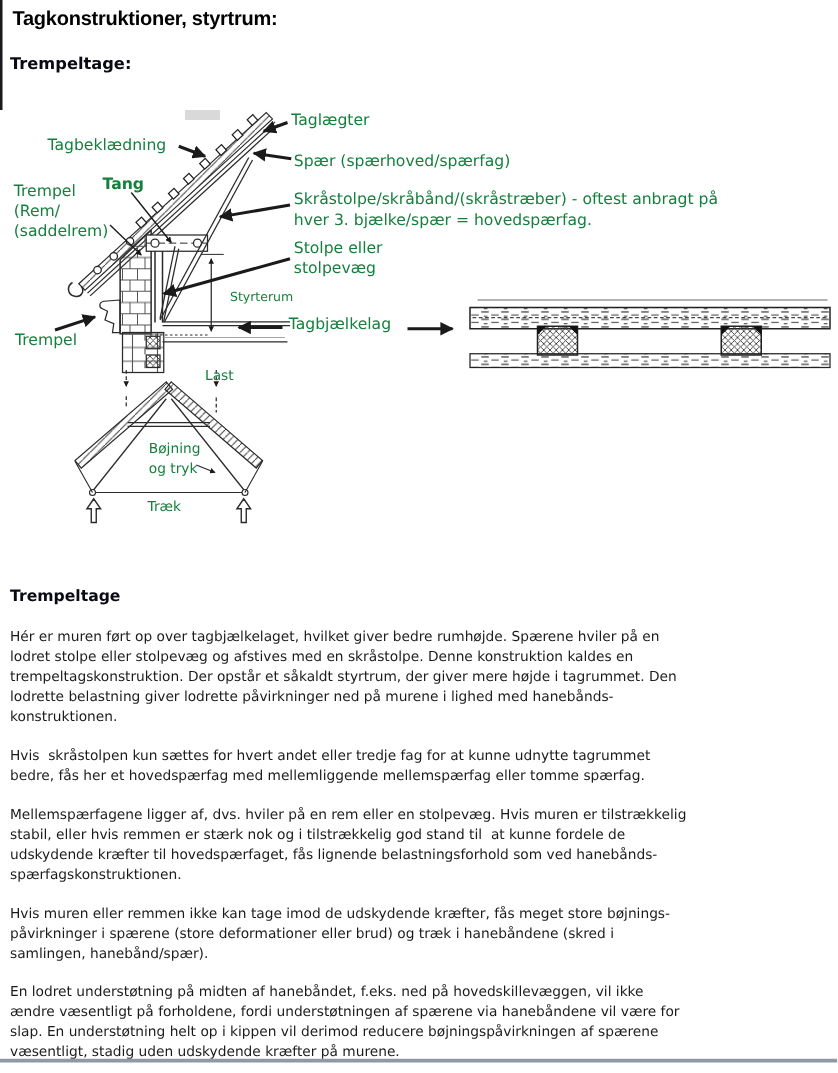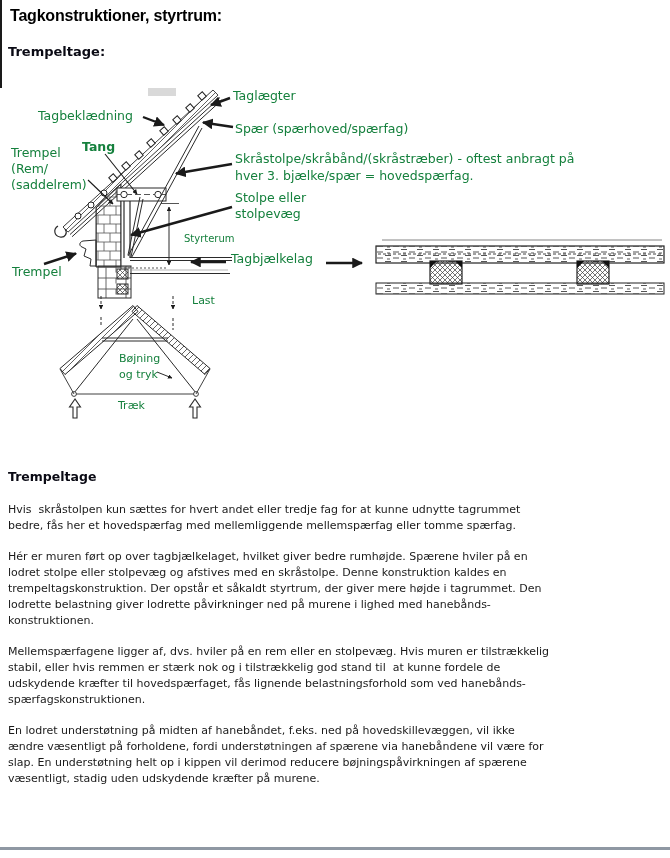--- a/index.html
+++ b/index.html
@@ -169,38 +169,41 @@
 (Rem/
 (saddelrem)</div>
   <div class="lbl" style="left:235px;top:121px;">Spær (spærhoved/spærfag)</div>
   <div class="lbl lh17" style="left:235px;top:150px;">Skråstolpe/skråbånd/(skråstræber)  - oftest anbragt på
 hver 3. bjælke/spær = hovedspærfag.</div>
   <div class="lbl" style="left:235px;top:190px;">Stolpe eller
 stolpevæg</div>
   <div class="lbl small" style="left:184px;top:231px;">Styrterum</div>
   <div class="lbl" style="left:231px;top:251px;">Tagbjælkelag</div>
   <div class="lbl" style="left:12px;top:264px;">Trempel</div>
-  <div class="lbl tiny" style="left:164px;top:293px;margin-left:28px;">Last</div>
+  <div class="lbl tiny" style="left:164px;top:293px;">Last</div>
   <div class="lbl tiny" style="left:119px;top:351px;">Bøjning
 og tryk</div>
   <div class="lbl tiny" style="left:118px;top:398px;">Træk</div>
 
   <div class="bodytext">
     <div class="sec-heading">Trempeltage</div>
-    <p class="para">Hvis  skråstolpen kun sættes for hvert andet eller tredje fag for at kunne udnytte tagrummet
-bedre, fås her et hovedspærfag med mellemliggende mellemspærfag eller tomme spærfag.</p>
     <p class="para">Hér er muren ført op over tagbjælkelaget, hvilket giver bedre rumhøjde. Spærene hviler på en
 lodret stolpe eller stolpevæg og afstives med en skråstolpe. Denne konstruktion kaldes en
 trempeltagskonstruktion. Der opstår et såkaldt styrtrum, der giver mere højde i tagrummet. Den
 lodrette belastning giver lodrette påvirkninger ned på murene i lighed med hanebånds-
 konstruktionen.</p>
+    <p class="para">Hvis  skråstolpen kun sættes for hvert andet eller tredje fag for at kunne udnytte tagrummet
+bedre, fås her et hovedspærfag med mellemliggende mellemspærfag eller tomme spærfag.</p>
     <p class="para">Mellemspærfagene ligger af, dvs. hviler på en rem eller en stolpevæg. Hvis muren er tilstrækkelig
 stabil, eller hvis remmen er stærk nok og i tilstrækkelig god stand til  at kunne fordele de
 udskydende kræfter til hovedspærfaget, fås lignende belastningsforhold som ved hanebånds-
 spærfagskonstruktionen.</p>
+    <p class="para">Hvis muren eller remmen ikke kan tage imod de udskydende kræfter, fås meget store bøjnings-
+påvirkninger i spærene (store deformationer eller brud) og træk i hanebåndene (skred i
+samlingen, hanebånd/spær).</p>
     <p class="para">En lodret understøtning på midten af hanebåndet, f.eks. ned på hovedskillevæggen, vil ikke
 ændre væsentligt på forholdene, fordi understøtningen af spærene via hanebåndene vil være for
 slap. En understøtning helt op i kippen vil derimod reducere bøjningspåvirkningen af spærene
 væsentligt, stadig uden udskydende kræfter på murene.</p>
   </div>
 
   <div class="bottom-rule"></div>
 </div>
 
 </body></html>

